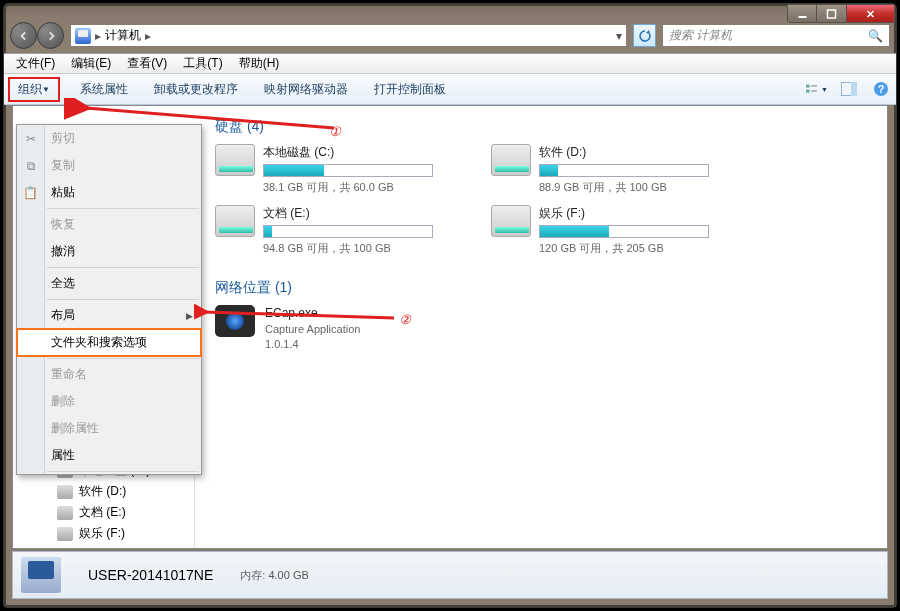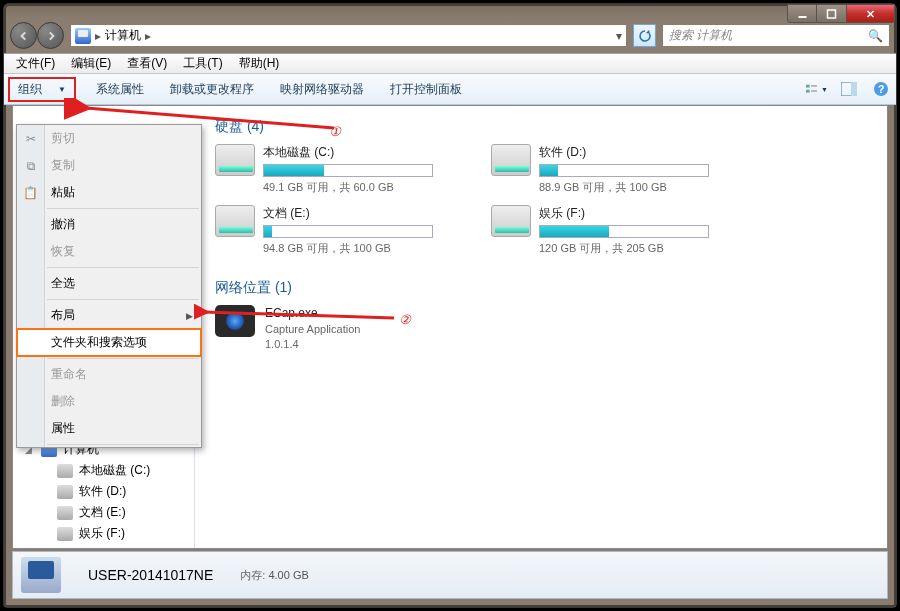--- a/index.html
+++ b/index.html
@@ -25,21 +25,21 @@
 .addr-drop { margin-left: auto; color: #555; }
 .refresh-btn { width: 23px; height: 23px; background: linear-gradient(#eef6fd,#cde8f9); border: 1px solid #6fa8d8; display:flex; align-items:center; justify-content:center; color:#2a6; }
 .search-bar { width: 228px; height: 23px; background: #fff; border: 1px solid #8a7d70; display: flex; align-items: center; padding: 0 6px; font-size: 12px; color: #888; font-style: italic; }
 .search-bar .sicon { margin-left: auto; color: #4a8bcf; font-style: normal; }
 
 .menubar { height: 21px; background: linear-gradient(#fdfdfd, #ececec); border-top: 1px solid #a0a0a0; border-bottom: 1px solid #c8c8c8; display: flex; align-items: center; padding: 0 4px; font-size: 12px; gap: 0; }
 .menubar .mitem { padding: 2px 8px; }
 
 .toolbar { height: 31px; background: linear-gradient(#f8fbfe, #e6eff8); border-bottom: 1px solid #b8c8d8; display: flex; align-items: center; padding: 0 4px; font-size: 12px; gap: 14px; position: relative; }
 .toolbar .titem { padding: 3px 6px; color: #1a3a5a; }
-.toolbar .titem.org { border: 2px solid #e02020; padding: 2px 8px; display: flex; align-items: center; gap: 16px; }
+.toolbar .titem.org { border: 2px solid #e02020; padding: 2px 8px; display: flex; align-items: center; gap: 0; }
 .toolbar .tri { font-size: 8px; color: #1a3a5a; }
 .toolbar-right { margin-left: auto; display: flex; align-items: center; gap: 10px; }
 .tb-icon { width: 22px; height: 22px; display: flex; align-items: center; justify-content: center; color: #3a6a9a; }
 
 .body-area { position: absolute; left: 8px; top: 101px; right: 8px; bottom: 58px; background: #fff; border: 1px solid #888; display: flex; }
 .content { flex: 1; padding: 8px 12px; font-size: 12px; position: relative; overflow: hidden; }
 .section-hdr { color: #1a5a9a; font-size: 14px; margin: 4px 0 8px 190px; }
 .drive-row { display: flex; gap: 46px; margin-bottom: 10px; margin-left: 190px; }
 .drive { display: flex; gap: 8px; width: 230px; }
 .drive-icon { width: 40px; height: 32px; background: linear-gradient(#eee,#ccc); border-radius: 3px; border: 1px solid #aaa; position: relative; flex-shrink: 0; }
@@ -187,21 +187,21 @@
       <div class="section-hdr">硬盘 (4)</div>
 
       <div class="drive-row">
         <div class="drive">
           <div class="drive-icon"></div>
           <div class="drive-info">
             <div class="drive-name">本地磁盘 (C:)</div>
             <div class="drive-bar">
                 <div class="drive-fill" style="width:36%"></div>
               </div>
-            <div class="drive-stats">49.1 GB 可用，共 60.0 GB</div>
+            <div class="drive-stats">38.1 GB 可用，共 60.0 GB</div>
           </div>
         </div>
         <div class="drive">
           <div class="drive-icon"></div>
           <div class="drive-info">
             <div class="drive-name">软件 (D:)</div>
             <div class="drive-bar">
                 <div class="drive-fill" style="width:11%"></div>
               </div>
             <div class="drive-stats">88.9 GB 可用，共 100 GB</div>
@@ -277,44 +277,47 @@
       </div>
     <div class="dd-item disabled">
         <span class="dd-ico">⧉</span>
         <span>复制</span>
       </div>
     <div class="dd-item">
         <span class="dd-ico">📋</span>
         <span>粘贴</span>
       </div>
     <div class="dd-sep"></div>
+    <div class="dd-item disabled">
+        <span>恢复</span>
+      </div>
     <div class="dd-item">
         <span>撤消</span>
-      </div>
-    <div class="dd-item disabled">
-        <span>恢复</span>
       </div>
     <div class="dd-sep"></div>
     <div class="dd-item">
         <span>全选</span>
       </div>
     <div class="dd-sep"></div>
     <div class="dd-item">
         <span>布局</span>
         <span class="sub">▶</span>
       </div>
     <div class="dd-item highlight">
         <span>文件夹和搜索选项</span>
       </div>
     <div class="dd-sep"></div>
     <div class="dd-item disabled">
         <span>重命名</span>
       </div>
     <div class="dd-item disabled">
         <span>删除</span>
+      </div>
+    <div class="dd-item disabled">
+        <span>删除属性</span>
       </div>
     <div class="dd-item">
         <span>属性</span>
       </div>
     <div class="dd-sep"></div>
   </div>
 
   <svg class="arrow-svg" style="left:60px; top:94px;" width="280" height="40">
     <defs>
         <marker id="ah1" markerWidth="12" markerHeight="10" refX="2" refY="5" orient="auto">

